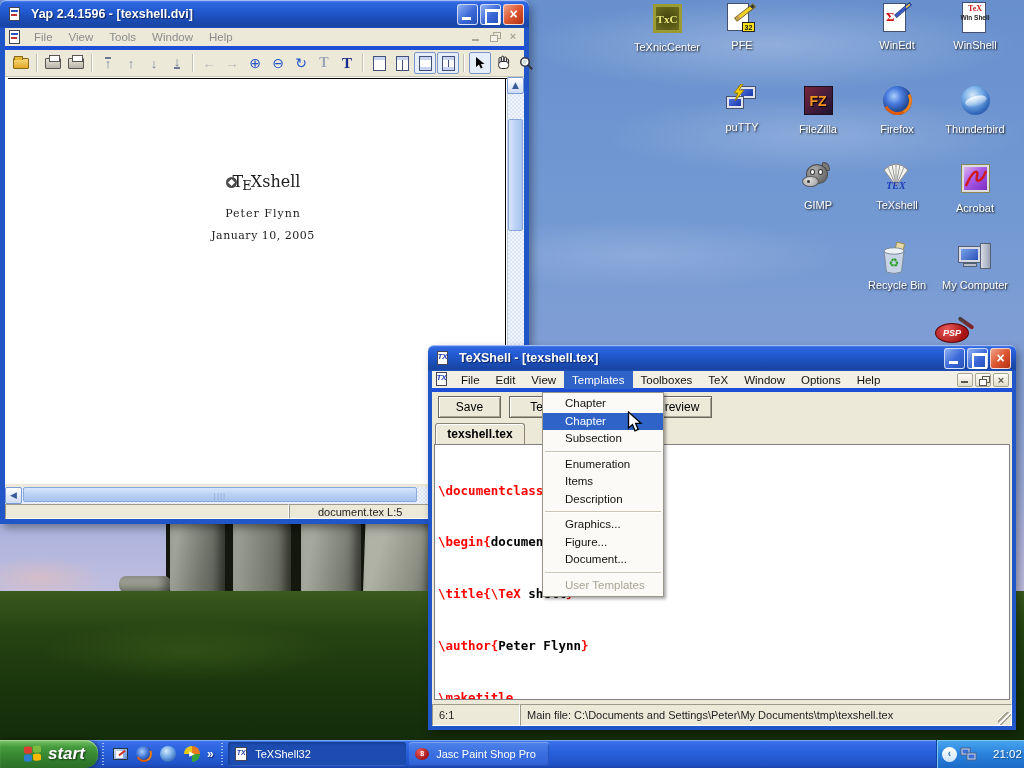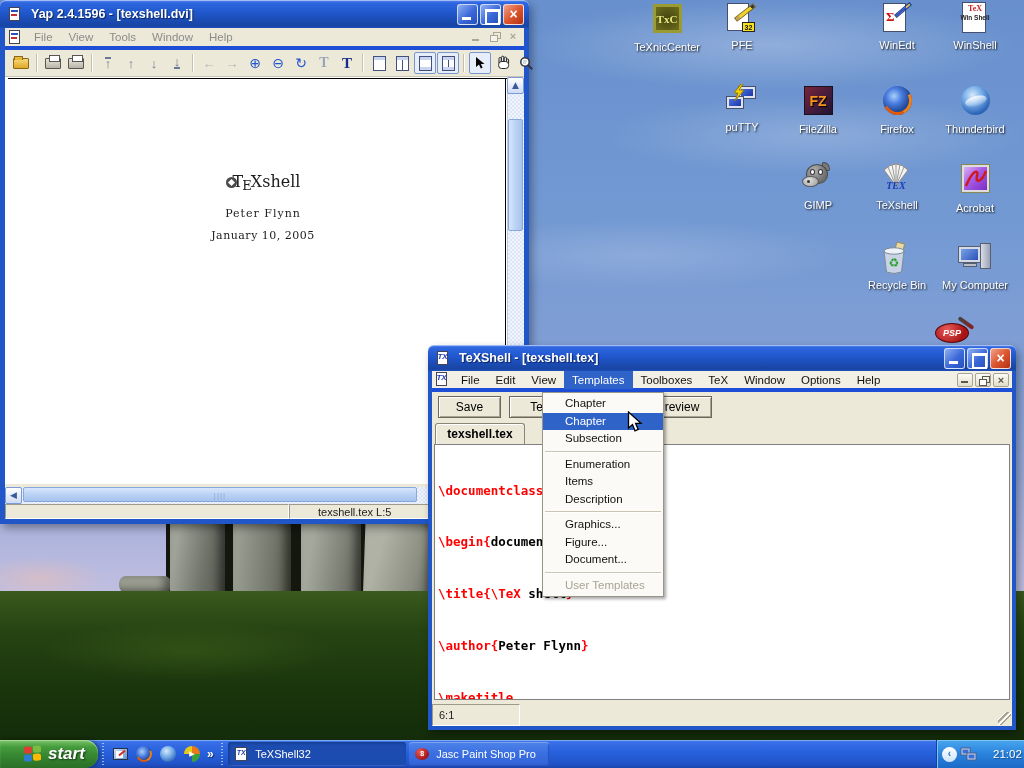--- a/index.html
+++ b/index.html
@@ -513,21 +513,21 @@
         <div class="sthumb h" style="left:18px;top:0;width:394px;height:15px">
             <span class="grip">||||</span>
           </div>
         <div class="sbtn" style="right:0;top:0">▶</div>
       </div>
       <div class="corner"></div>
 
       <div class="statusbar">
         <div class="spanel" style="width:284px"></div>
         <div class="spanel" style="flex:1;padding-left:28px">
-            <span>texshell.tex L:5</span>
+            <span>document.tex L:5</span>
           </div>
       </div>
     </div>
   </div>
 
   <div class="win ts">
     <div class="tbar">
       <div class="miniico">
         <div class="mpage"></div>
           <span style="position:absolute;left:2px;top:1px;width:11px;text-align:center;color:#1a3ab8;font:bold italic 8px 'Liberation Sans',sans-serif">TX</span>
@@ -571,20 +571,23 @@
         <div class="code-line"><span class="red">\begin{</span><span class="blk">document</span><span class="red">}</span></div>
         <div class="code-line"><span class="red">\title{\TeX</span><span class="blk"> shell</span><span class="red">}</span></div>
         <div class="code-line"><span class="red">\author{</span><span class="blk">Peter Flynn</span><span class="red">}</span></div>
         <div class="code-line"><span class="red">\maketitle</span></div>
         
         
       </div>
       <div class="statusbar">
         <div class="spanel" style="width:88px">
             <span>6:1</span>
+          </div>
+        <div class="spanel" style="flex:1">
+            <span>Main file: C:\Documents and Settings\Peter\My Documents\tmp\texshell.tex</span>
           </div>
         <div class="tsgrip"></div>
       </div>
     </div>
   </div>
 
   <div class="popup">
     <div class="mi">Chapter</div>
     <div class="mi sel">Chapter</div>
     <div class="mi">Subsection</div>

